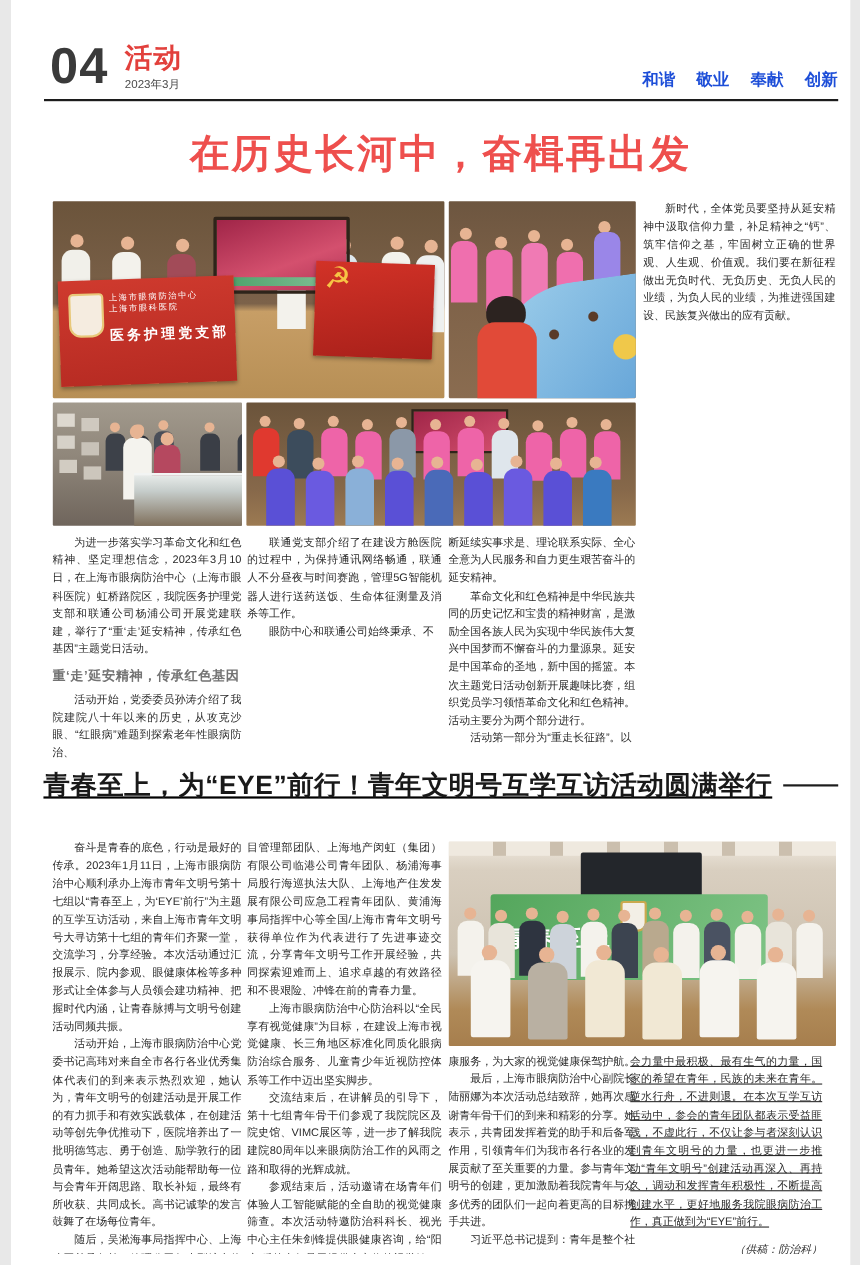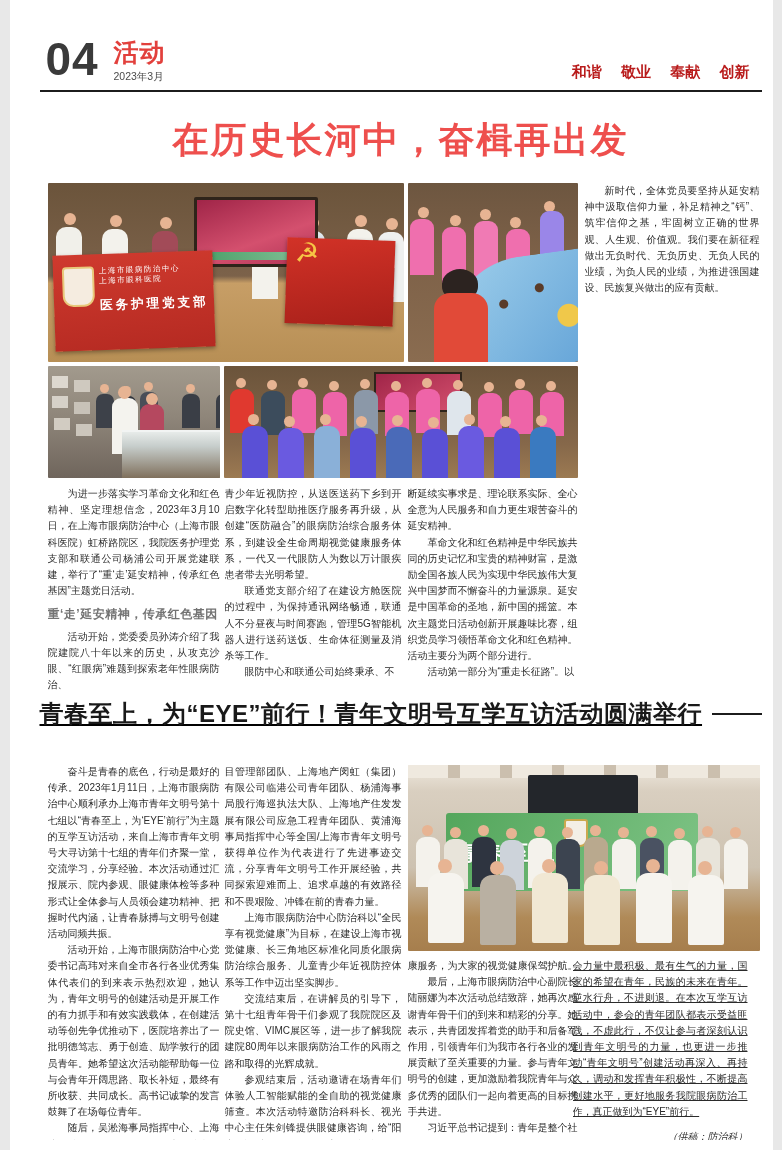--- a/index.html
+++ b/index.html
@@ -4,21 +4,21 @@
 <style>
   html,body{margin:0;padding:0;background:#e8e8e8;}
   .page{position:relative;width:763px;height:1150px;background:#ffffff;overflow:hidden;
         font-family:"Liberation Sans",sans-serif;margin:0 auto;}
   
   .hdr{position:absolute;left:30px;top:40px;width:722px;height:50px;}
   .pgnum{position:absolute;left:6px;top:-8px;font-size:46px;font-weight:700;color:#3a3a3a;letter-spacing:1px;}
   .secwrap{position:absolute;left:74px;top:-4px;}
   .sec{font-size:25px;font-weight:800;color:#e2403c;letter-spacing:1px;}
   .date{font-size:10.5px;color:#4a4a4a;margin-top:1px;}
-  .motto{position:absolute;right:12px;bottom:8px;font-size:15px;color:#b91c1c;font-weight:600;word-spacing:14px;font-family:"DejaVu Serif",serif;}
+  .motto{position:absolute;right:0;bottom:8px;font-size:15px;color:#1d4ed8;font-weight:600;word-spacing:14px;font-family:"DejaVu Serif",serif;}
   .hrule{position:absolute;left:30px;top:90px;width:722px;height:2px;background:#1c1c1c;}
   
   .head1{position:absolute;left:30px;top:116px;width:722px;text-align:center;
          font-size:36px;font-weight:900;color:#ee4f4d;letter-spacing:2px;}
   
   .ph{position:absolute;overflow:hidden;border-radius:1px;}
   .abs{position:absolute;}
   
   #ph1{left:38px;top:183px;width:356px;height:179px;background:linear-gradient(180deg,#6b543b 0%,#7c624a 52%,#c79e66 56%,#b78f55 100%);}
   .heads1{left:16px;top:30px;width:12px;height:12px;border-radius:50%;background:#e7b493;
@@ -159,21 +159,20 @@
     <div class="abs heads4b"></div>
     <div class="abs bodies4b"></div>
   </div>
 
   <div class="col" id="a1c1">
     <p class="bp ind">为进一步落实学习革命文化和红色精神、坚定理想信念，2023年3月10日，在上海市眼病防治中心（上海市眼科医院）虹桥路院区，我院医务护理党支部和联通公司杨浦公司开展党建联建，举行了“重‘走’延安精神，传承红色基因”主题党日活动。</p>
     <p class="bp subhd">重‘走’延安精神，传承红色基因</p>
     <p class="bp ind">活动开始，党委委员孙涛介绍了我院建院八十年以来的历史，从攻克沙眼、“红眼病”难题到探索老年性眼病防治、</p>
   </div>
   <div class="col" id="a1c2">
-    <p class="bp">青少年近视防控，从送医送药下乡到开启数字化转型助推医疗服务再升级，从创建“医防融合”的眼病防治综合服务体系，到建设全生命周期视觉健康服务体系，一代又一代眼防人为数以万计眼疾患者带去光明希望。</p>
     <p class="bp ind">联通党支部介绍了在建设方舱医院的过程中，为保持通讯网络畅通，联通人不分昼夜与时间赛跑，管理5G智能机器人进行送药送饭、生命体征测量及消杀等工作。</p>
     <p class="bp ind">眼防中心和联通公司始终秉承、不</p>
   </div>
   <div class="col" id="a1c3">
     <p class="bp">断延续实事求是、理论联系实际、全心全意为人民服务和自力更生艰苦奋斗的延安精神。</p>
     <p class="bp ind">革命文化和红色精神是中华民族共同的历史记忆和宝贵的精神财富，是激励全国各族人民为实现中华民族伟大复兴中国梦而不懈奋斗的力量源泉。延安是中国革命的圣地，新中国的摇篮。本次主题党日活动创新开展趣味比赛，组织党员学习领悟革命文化和红色精神。活动主要分为两个部分进行。</p>
     <p class="bp ind">活动第一部分为“重走长征路”。以</p>
   </div>
   <div class="col" id="a1c4">
     <p class="bp ind">新时代，全体党员要坚持从延安精神中汲取信仰力量，补足精神之“钙”、筑牢信仰之基，牢固树立正确的世界观、人生观、价值观。我们要在新征程做出无负时代、无负历史、无负人民的业绩，为负人民的业绩，为推进强国建设、民族复兴做出的应有贡献。</p>

